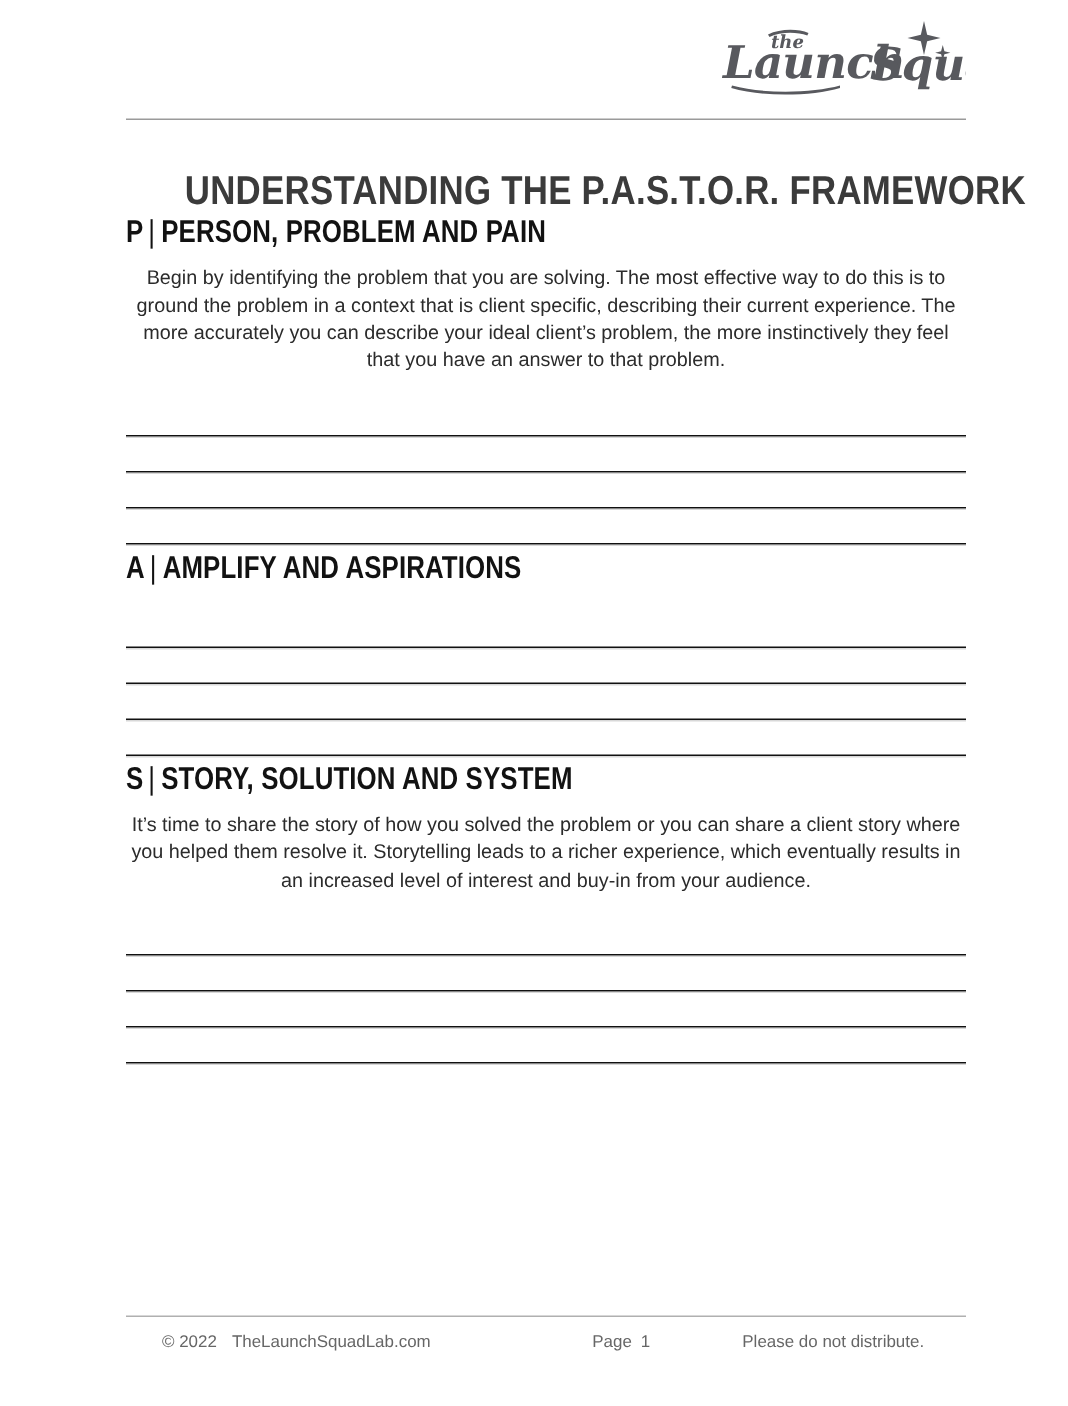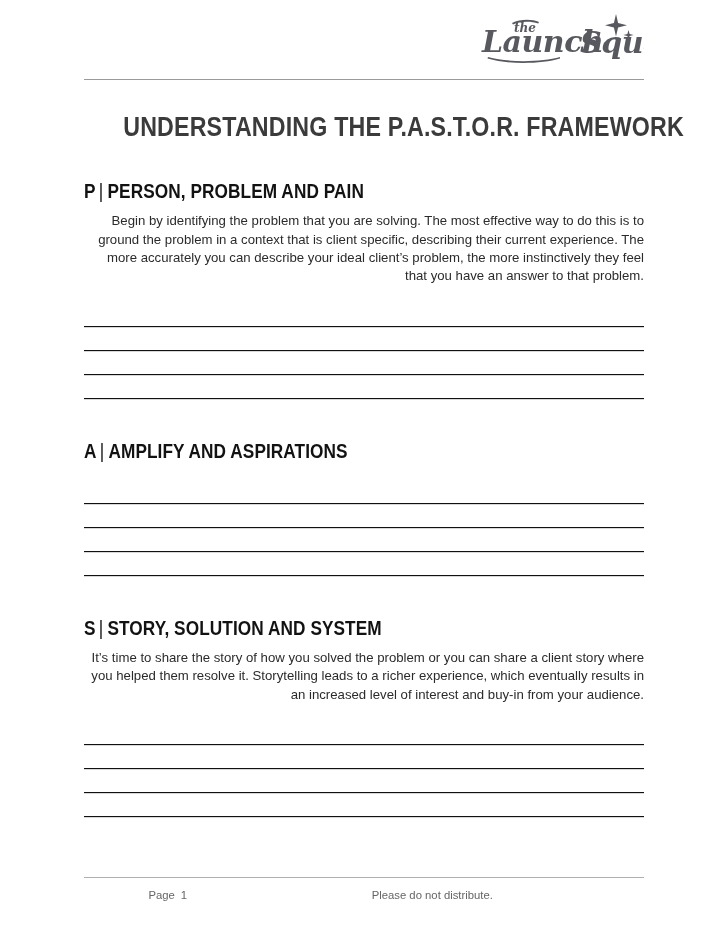--- a/index.html
+++ b/index.html
@@ -59,21 +59,21 @@
     font-size: 27px;
     letter-spacing: 0.2px;
     color: #3b3b3b;
     text-transform: uppercase;
     transform: scaleX(0.86);
     transform-origin: center center;
     white-space: nowrap;
   }
 
   
-  .section { margin-top: 36px; }
+  .section { }
   .section:first-of-type { margin-top: 34px; }
 
   .section-heading {
     margin: 0 0 9px 0;
     font-family: "Liberation Sans Narrow", "Liberation Sans", sans-serif;
     font-weight: 700;
     font-size: 21px;
     line-height: 1.15;
     color: #121212;
     text-transform: uppercase;
@@ -85,21 +85,21 @@
   .section-heading .bar {
     font-weight: 400;
     padding: 0 5px 0 4px;
   }
 
   .section-body {
     margin: 0;
     font-size: 13.2px;
     line-height: 18.4px;
     color: #2b2b2b;
-    text-align: right;
+    text-align: center;
   }
 
   
   .write-lines {
     margin-top: 21px;
   }
   .write-line {
     height: 24px;
     position: relative;
   }
@@ -215,18 +215,19 @@
         <div class="write-line"></div>
         <div class="write-line"></div>
       </div>
     </div>
 
   </div>
 
   <div class="footer">
     <div class="footer-rule"></div>
     <div class="footer-row">
+      <div class="footer-left"><span class="year">© 2022</span><span>TheLaunchSquadLab.com</span></div>
       <div class="footer-center"><span>Page</span><span class="page-num">1</span></div>
       <div class="footer-right">Please do not distribute.</div>
     </div>
   </div>
 
 </div>
 
 </body></html>

